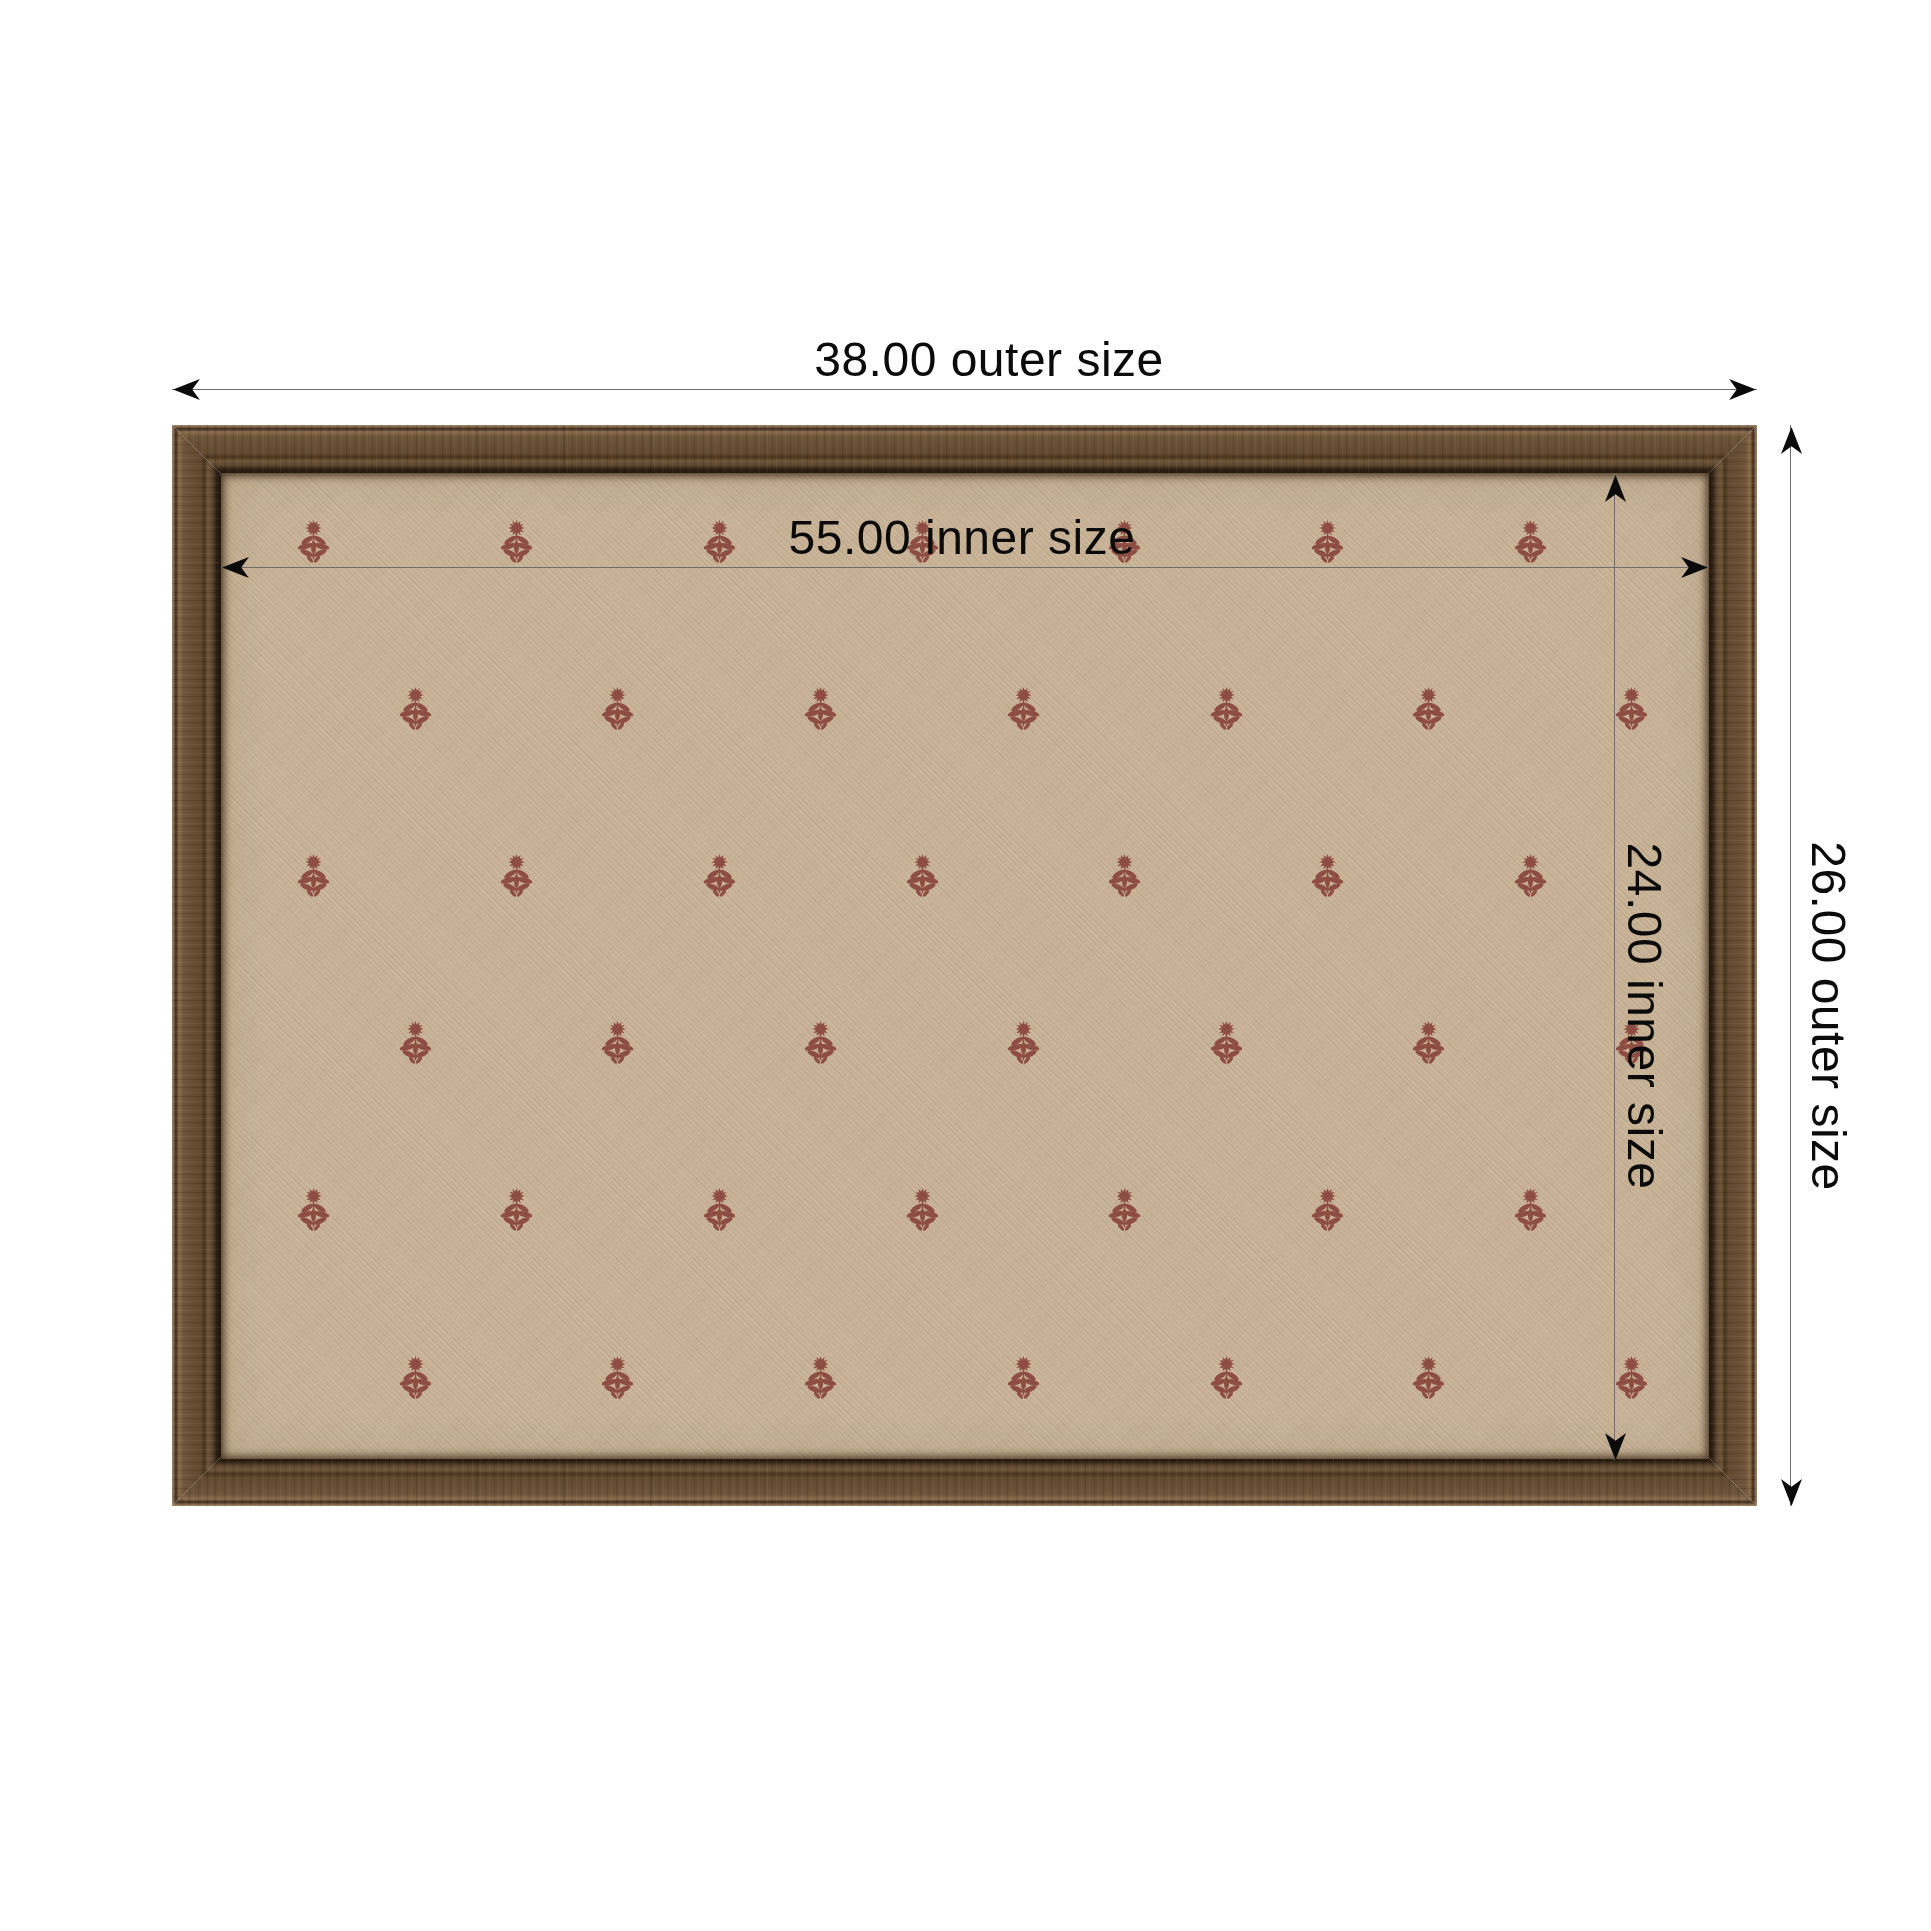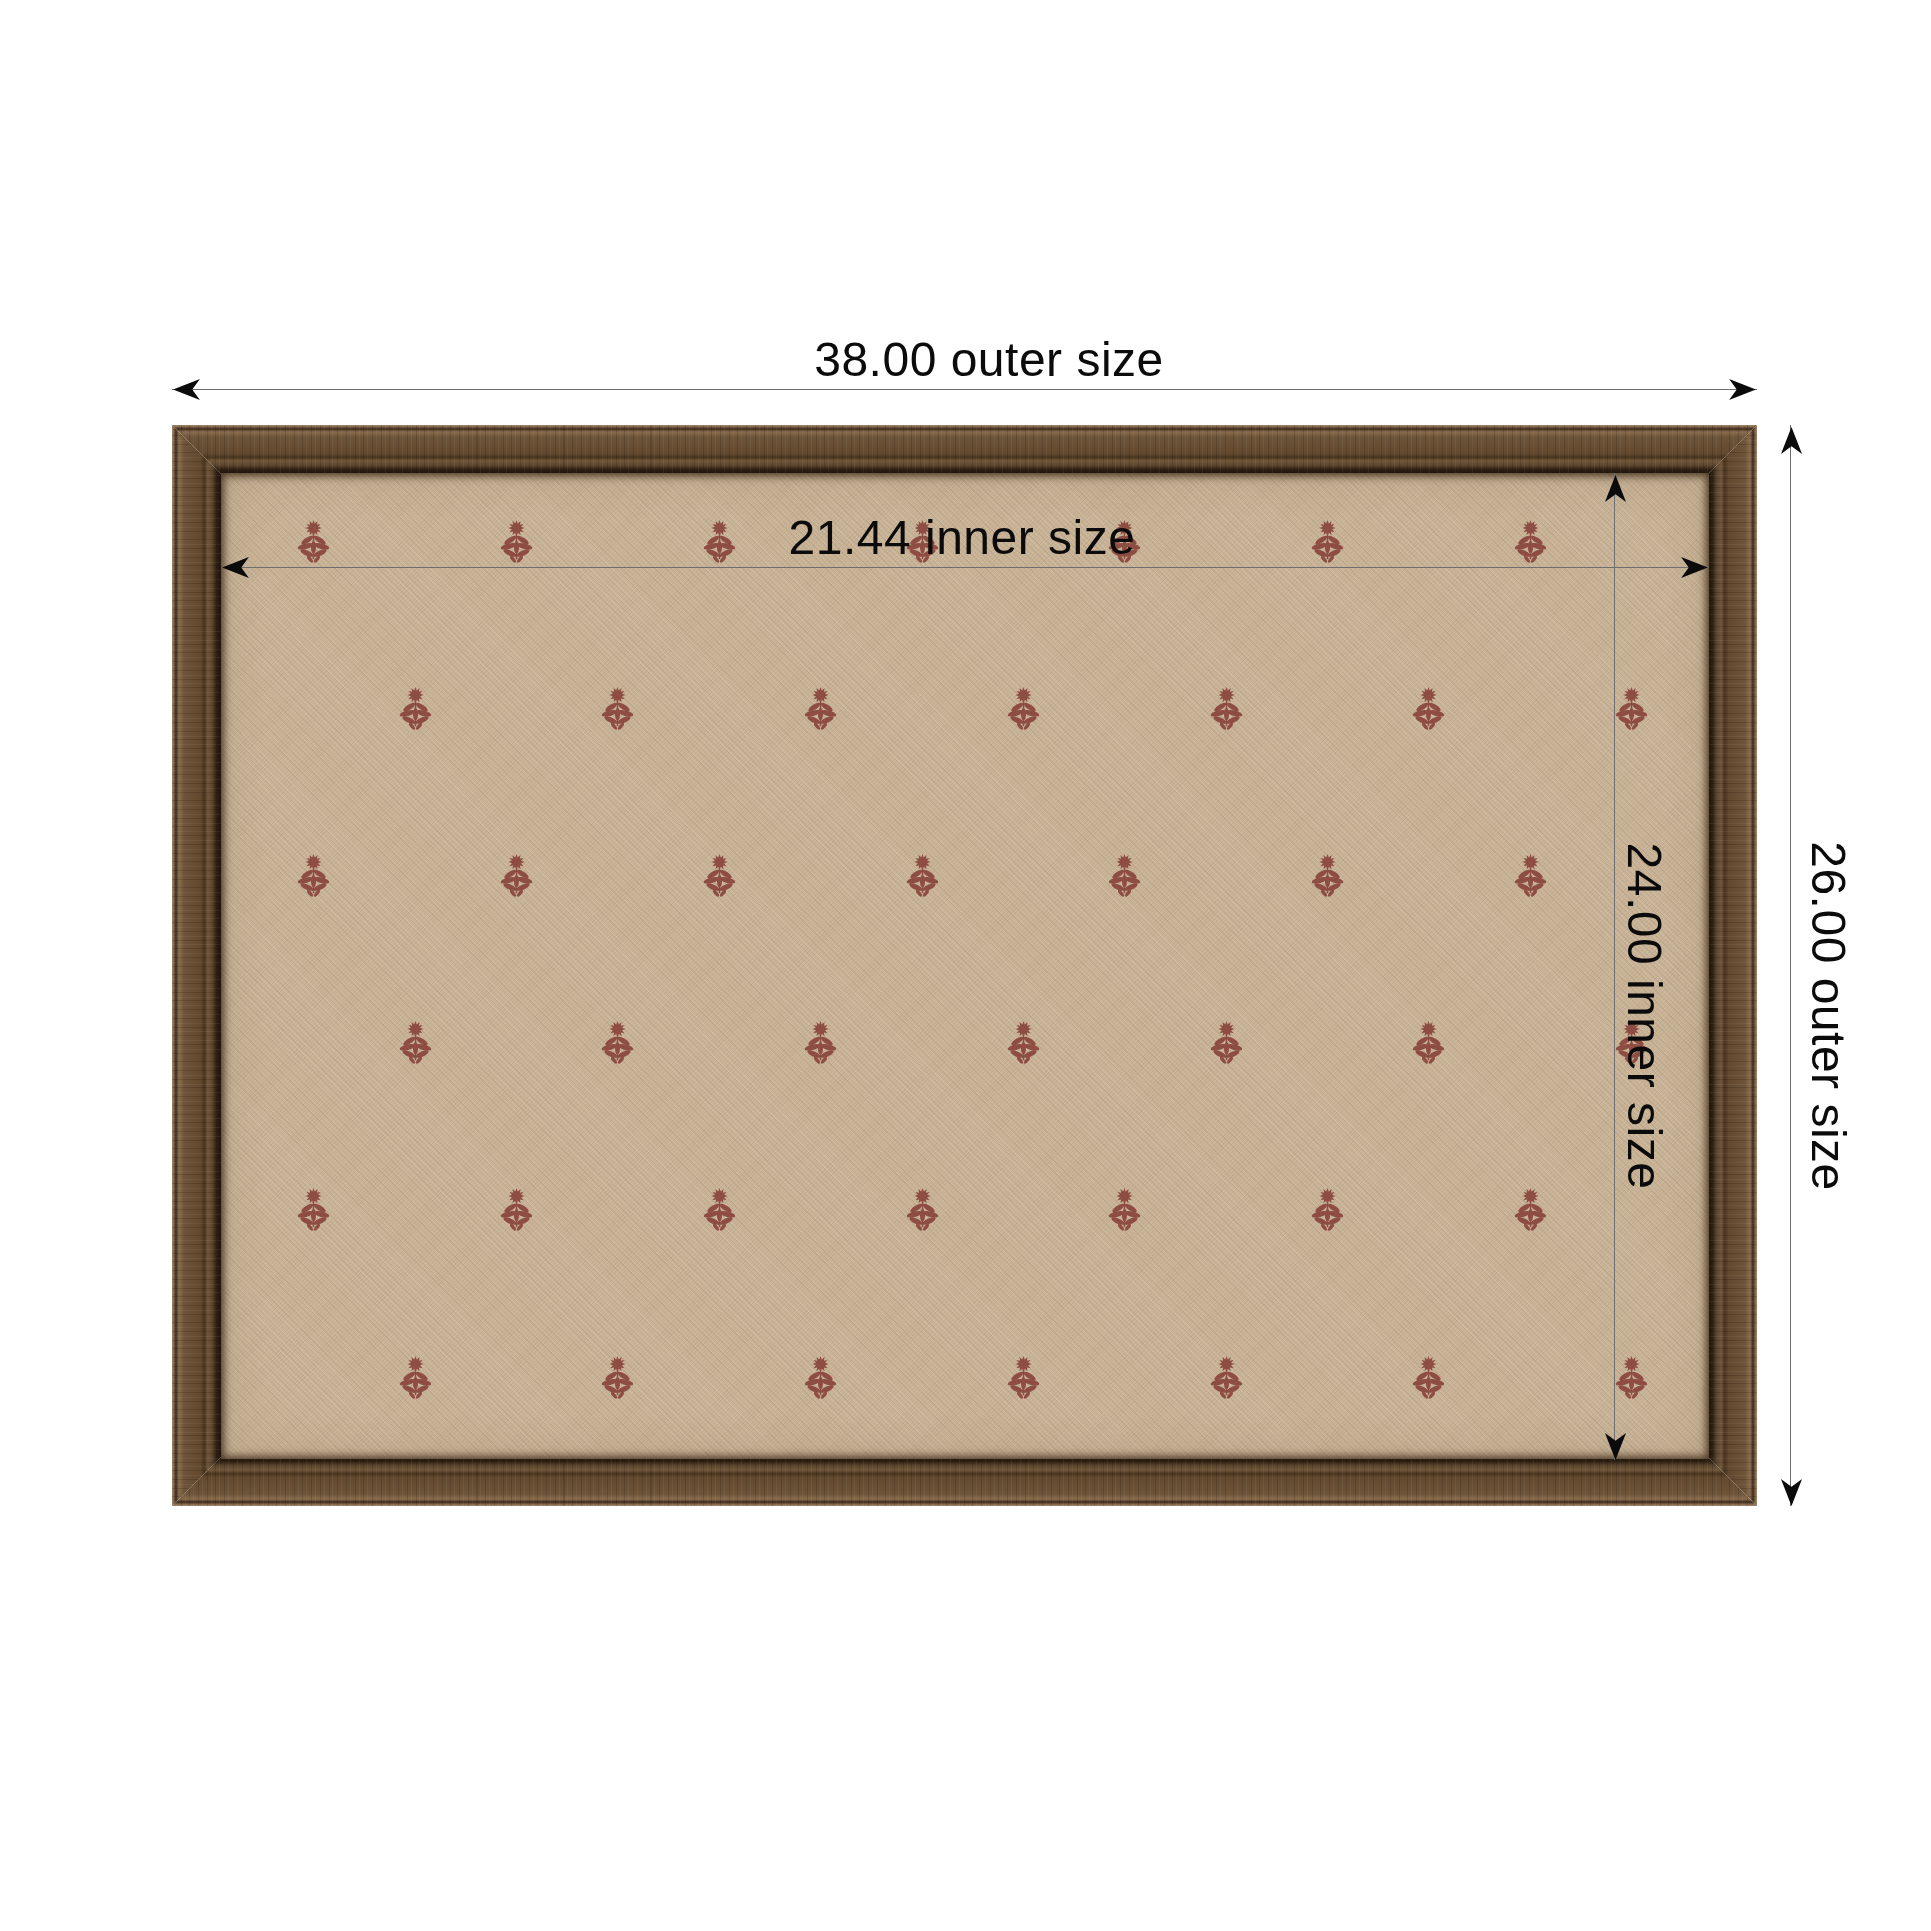--- a/index.html
+++ b/index.html
@@ -288,21 +288,21 @@
   </div>
 
   <div>
     <div class="dim-line dim-h" style="left:221px; top:567px; width:1488px;"></div>
     <svg class="arr" style="left:221px; top:556px;" viewBox="0 0 30 24" width="29" height="23">
         <use href="#arrow-dart"></use>
       </svg>
     <svg class="arr" style="left:1680px; top:556px; transform:scaleX(-1);" viewBox="0 0 30 24" width="29" height="23">
         <use href="#arrow-dart"></use>
       </svg>
-    <div class="dim-label" style="left:576px; top:511px;">21.44 inner size</div>
+    <div class="dim-label" style="left:576px; top:511px;">55.00 inner size</div>
   </div>
 
   <div>
     <div class="dim-line dim-v" style="left:1790px; top:425px; height:1081px;"></div>
     <svg class="arr" style="left:1777px; top:429px; transform:rotate(90deg);" viewBox="0 0 30 24" width="29" height="23">
         <use href="#arrow-dart"></use>
       </svg>
     <svg class="arr" style="left:1777px; top:1481px; transform:rotate(-90deg);" viewBox="0 0 30 24" width="29" height="23">
         <use href="#arrow-dart"></use>
       </svg>

